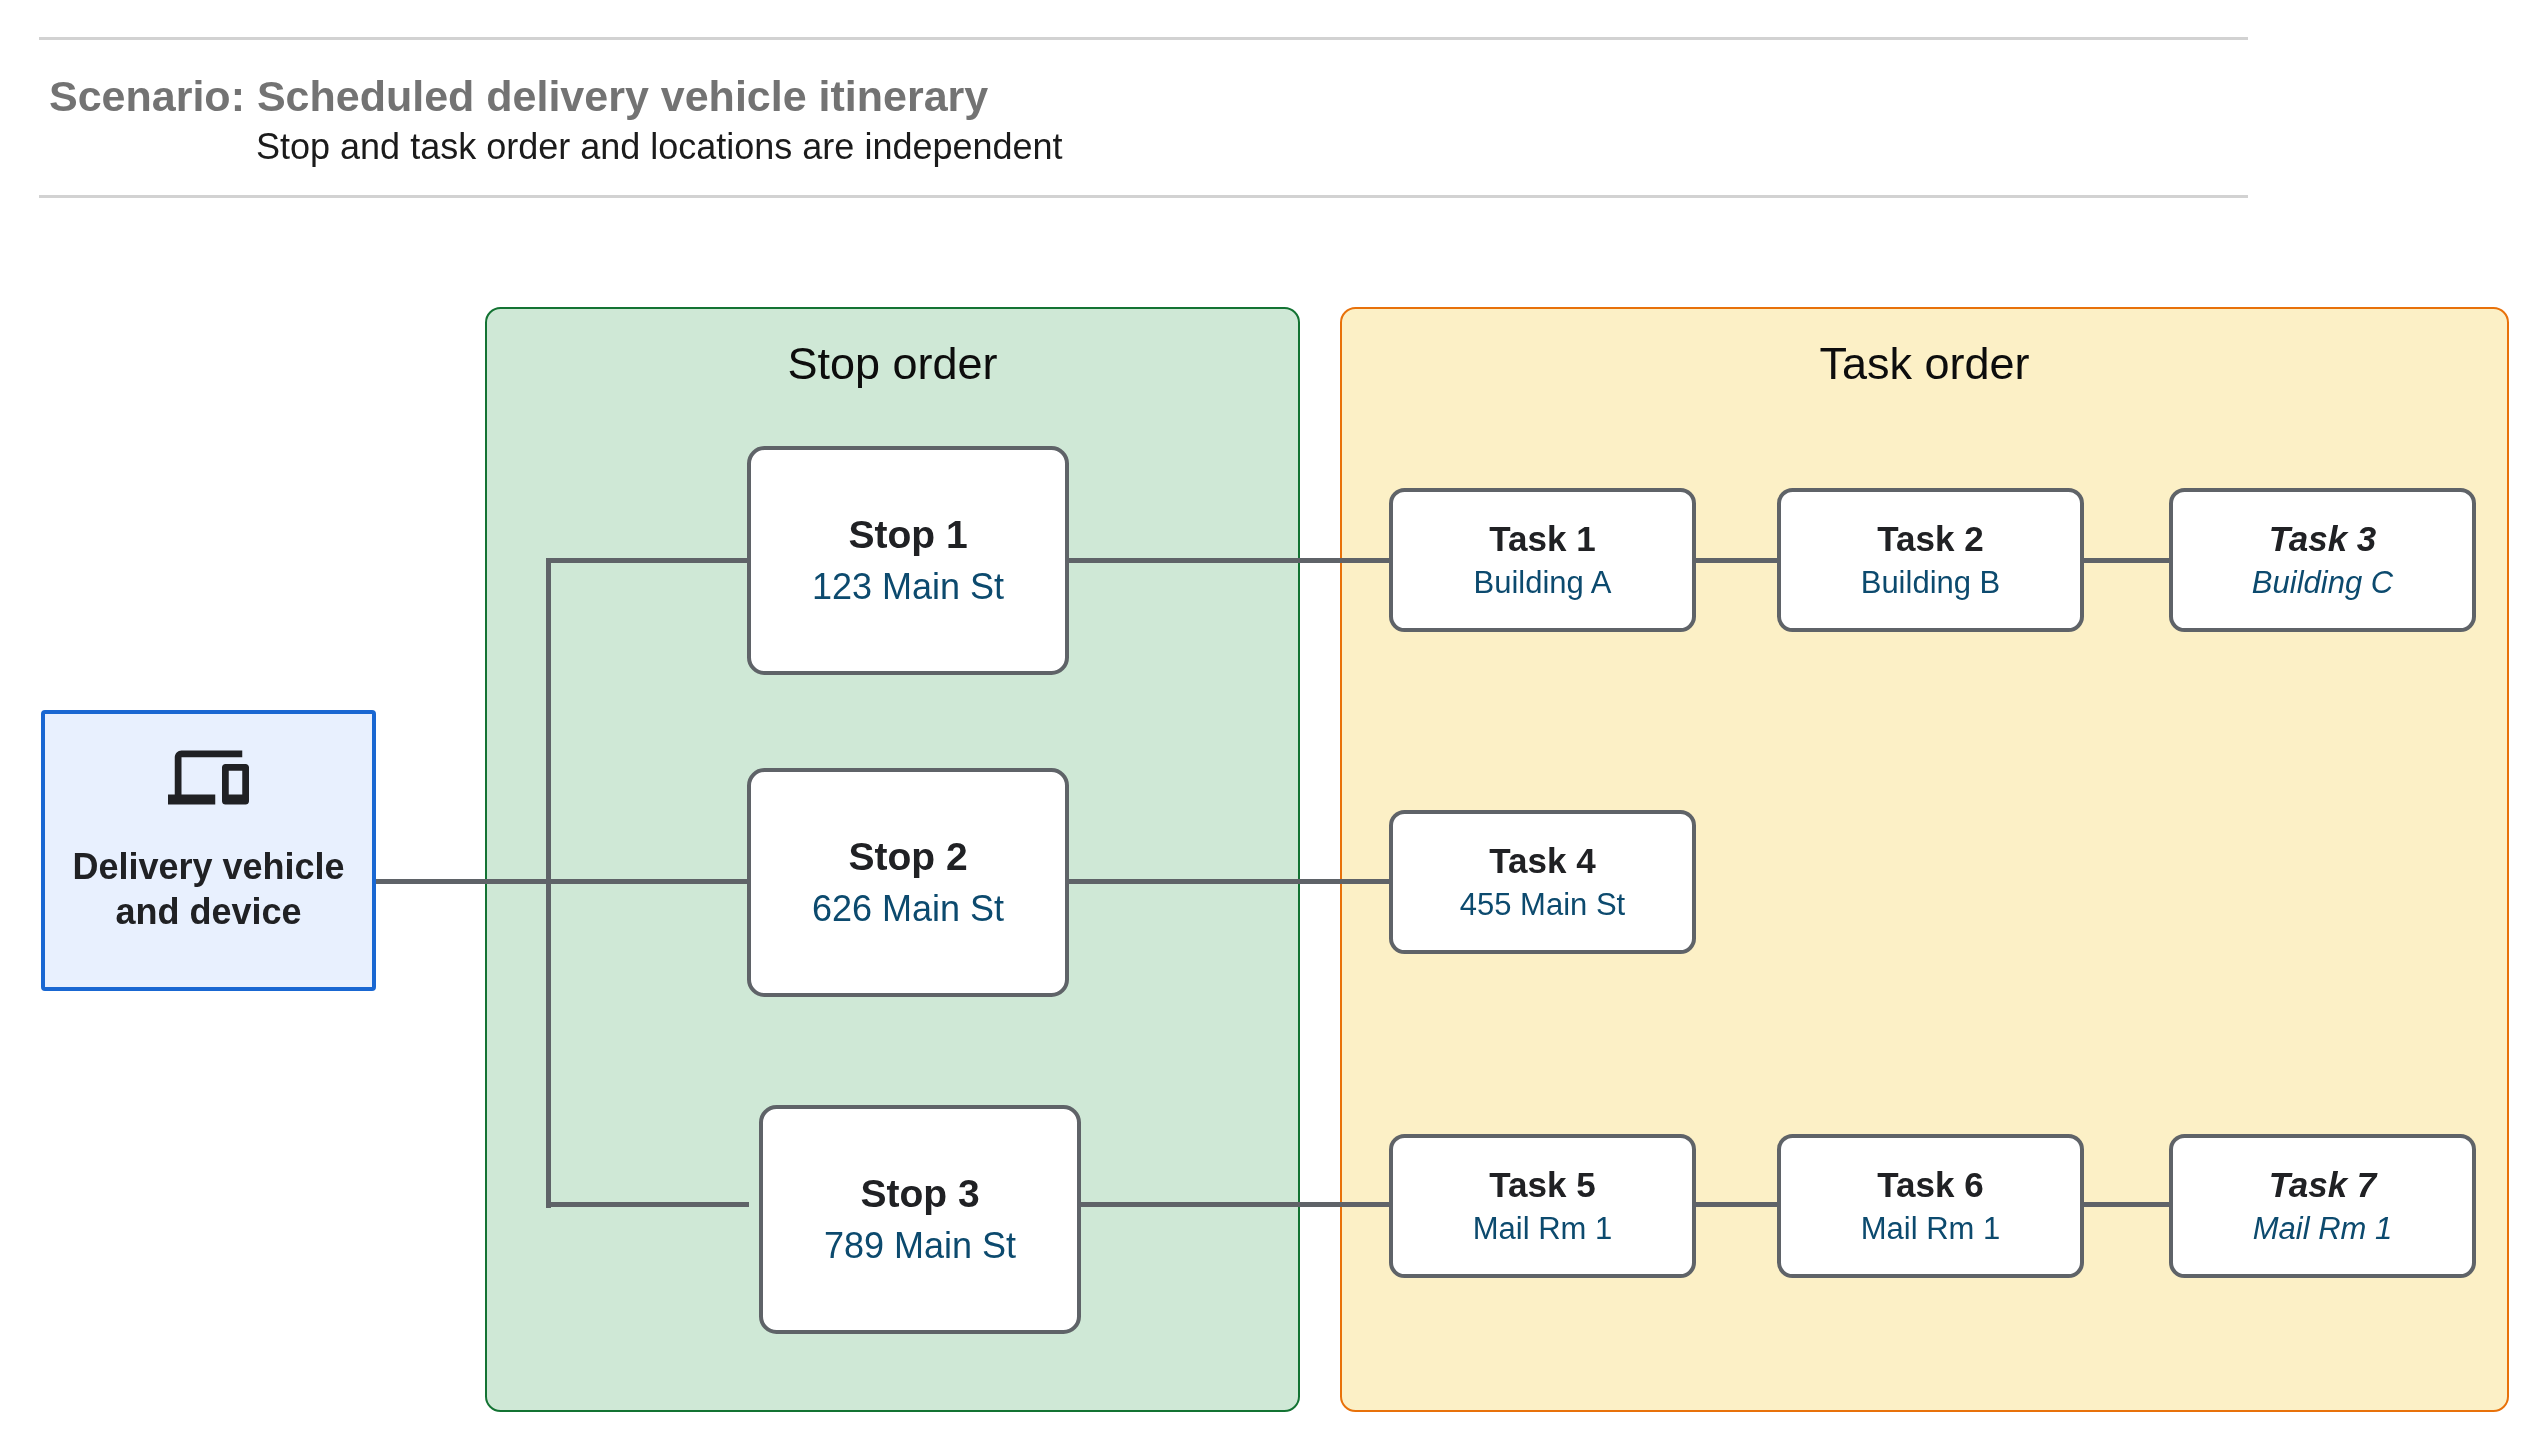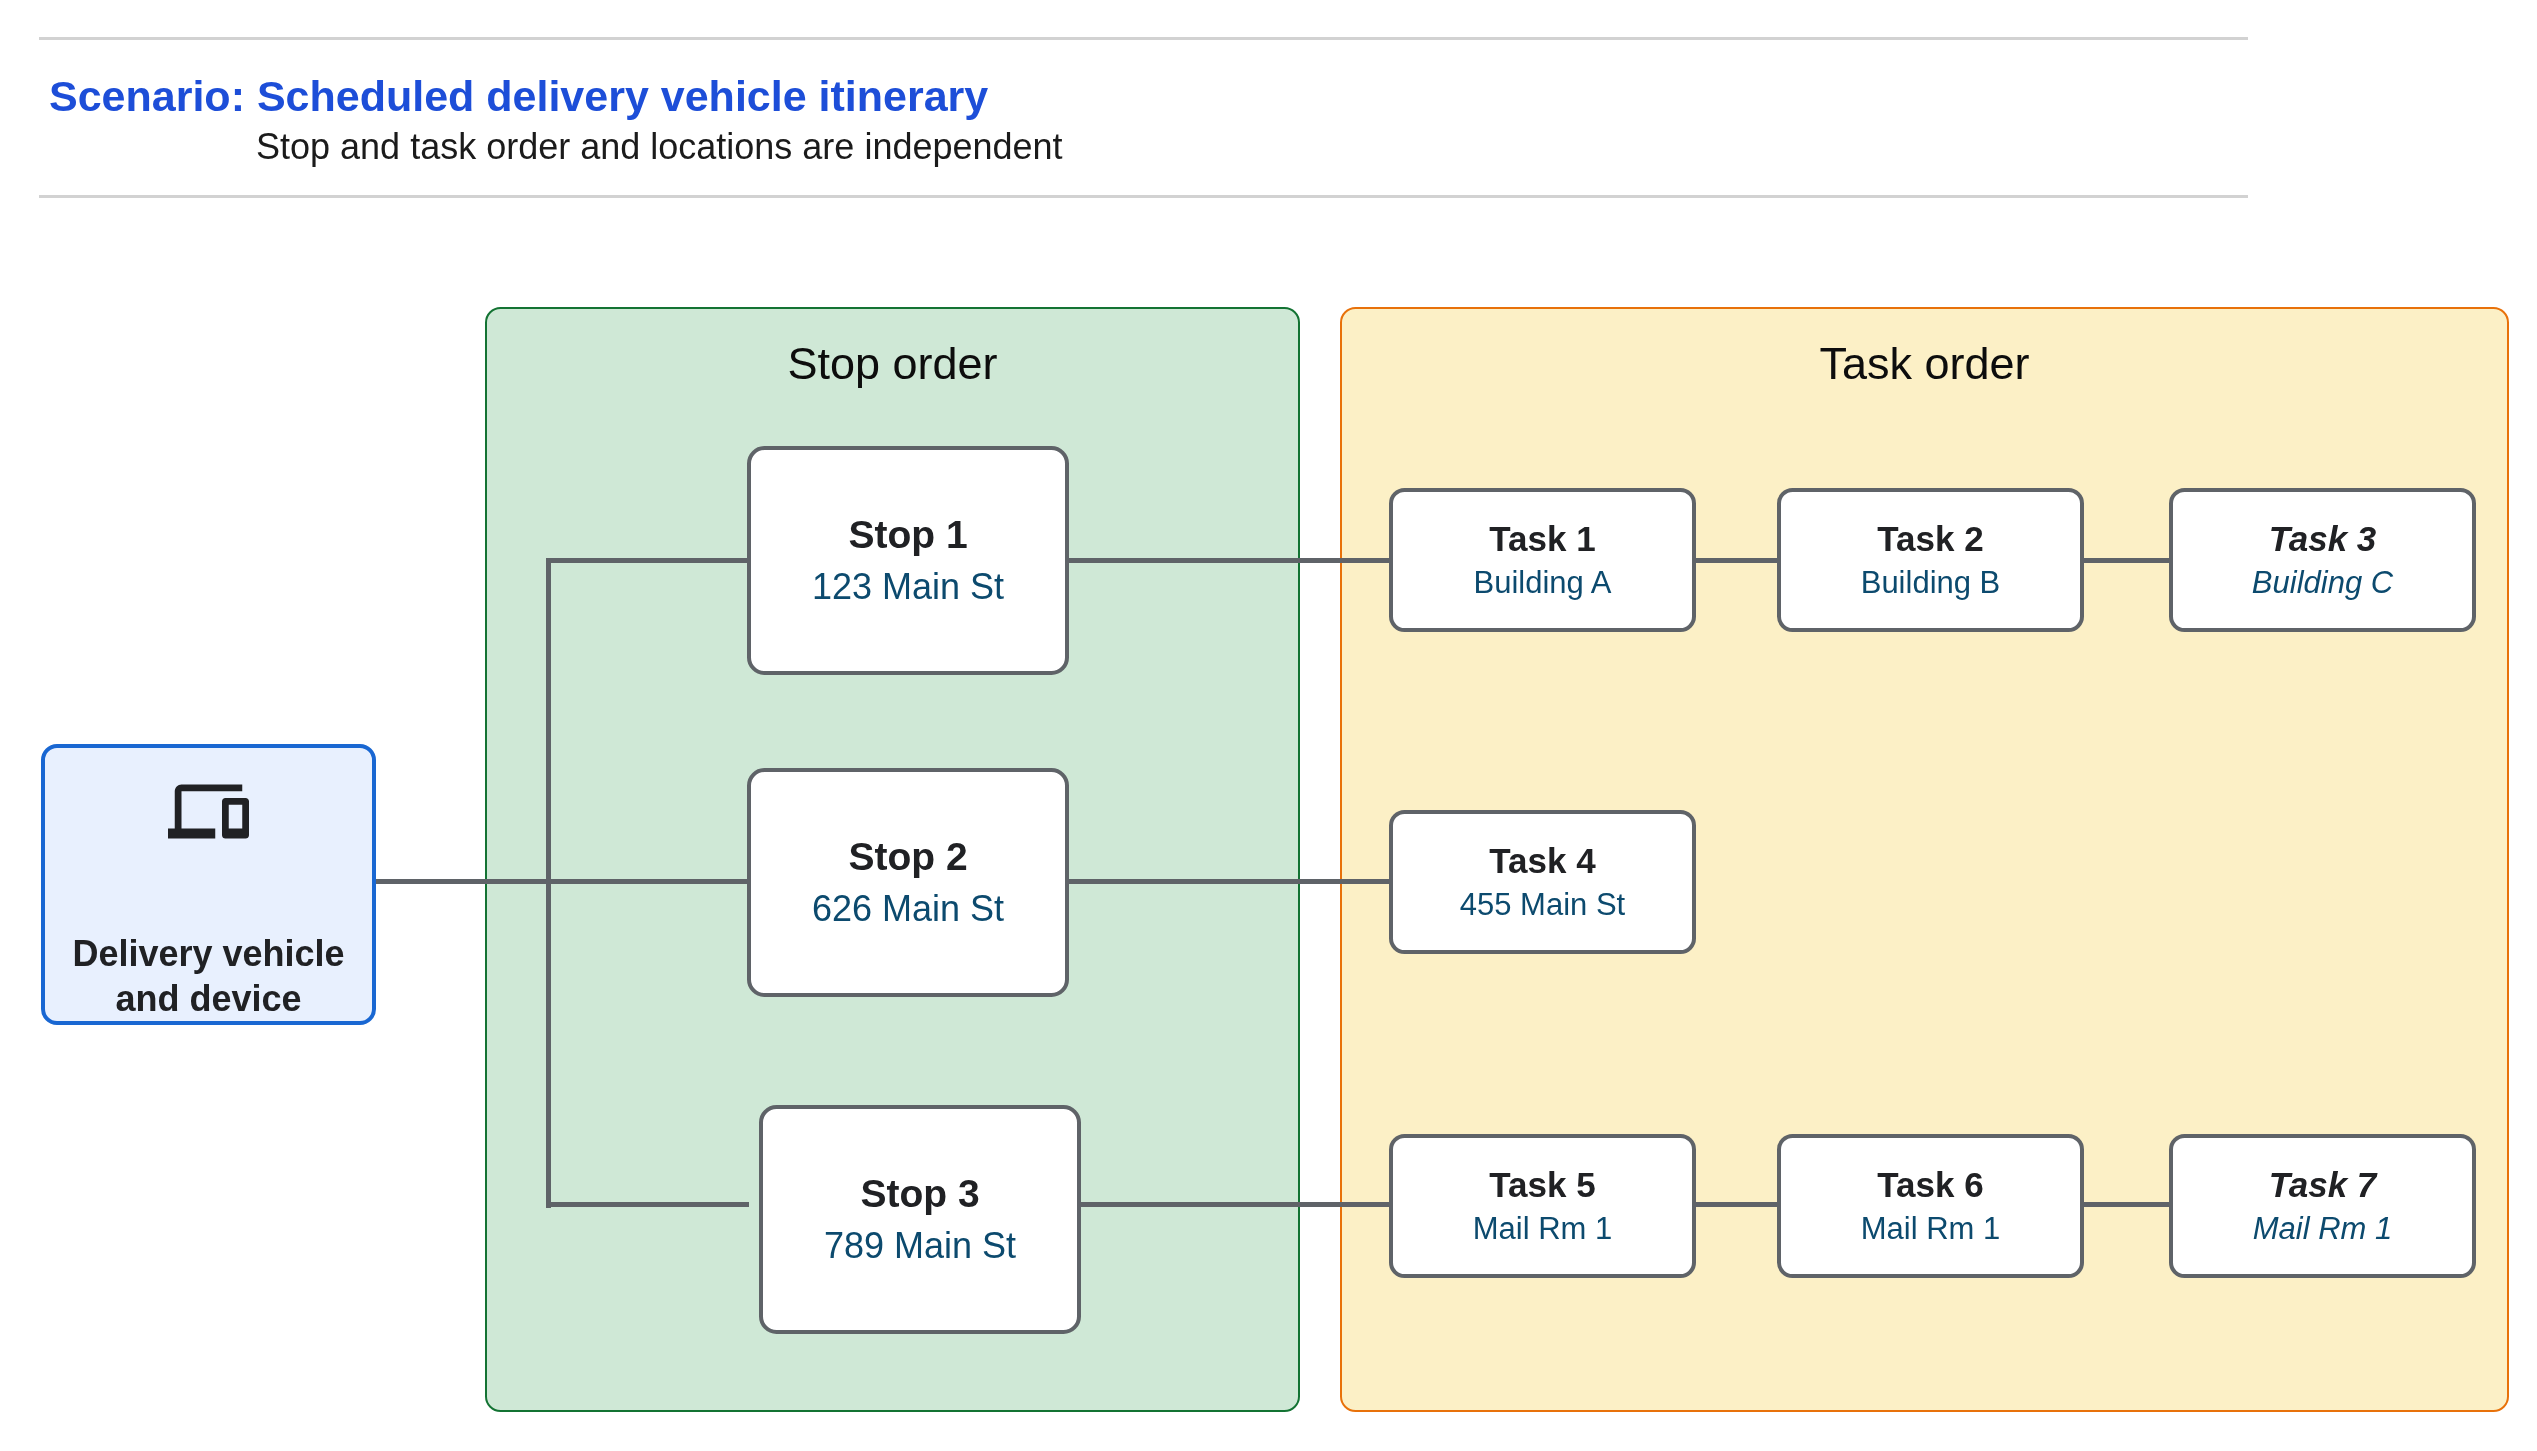--- a/index.html
+++ b/index.html
@@ -4,21 +4,21 @@
 <style>
   html,body{margin:0;padding:0;background:#ffffff;}
   .canvas{
     position:relative;width:2538px;height:1452px;background:#ffffff;overflow:hidden;
     font-family:"Liberation Sans", sans-serif;color:#202124;
   }
   
   .hr{position:absolute;left:39px;width:2209px;height:2.9px;background:var(--hairline,#d2d2d2);}
   .hr-top{top:37px;}
   .hr-bottom{top:195px;}
-  .title{position:absolute;left:49px;top:72px;font-size:43px;font-weight:700;color:#1d4ed8;white-space:nowrap;}
+  .title{position:absolute;left:49px;top:72px;font-size:43px;font-weight:700;color:#737373;white-space:nowrap;}
   .subtitle{position:absolute;left:256px;top:126px;font-size:36px;font-weight:400;color:#1b1b1b;white-space:nowrap;}
   
   .panel{position:absolute;top:307px;height:1105px;border-radius:15.5px;box-sizing:border-box;}
   .panel-green{left:485px;width:815px;background:var(--green-fill,#cfe8d6);border:2.9px solid var(--green-border,#137333);}
   .panel-orange{left:1340px;width:1169px;background:var(--yellow-fill,#fcf0c6);border:2.9px solid var(--orange-border,#e8710a);}
   .panel-title{position:absolute;top:29px;left:0;right:0;text-align:center;font-size:45px;font-weight:400;color:#0d0d0d;}
   
   .conn{position:absolute;background:var(--line-gray,#5f6368);}
   .conn.h{height:4.8px;}
   .conn.v{width:4.8px;}
@@ -51,23 +51,23 @@
   .task .node-title{font-size:35px;}
   .task .node-sub{font-size:31px;}
   .tcol-1{left:1389px;}
   .tcol-2{left:1777px;}
   .tcol-3{left:2169px;font-style:italic;}
   .trow-1{top:488px;}
   .trow-2{top:810px;}
   .trow-3{top:1134px;}
   
   .source{
-    left:41px;top:744px;width:335px;height:281px;
+    left:41px;top:710px;width:335px;height:281px;
     background:var(--blue-fill,#e8f0fe);border:4.8px solid var(--blue-border,#1967d2);
-    border-radius:16px;justify-content:space-between;padding-top:37px;
+    border-radius:4px;justify-content:flex-start;padding-top:37px;
   }
   .source-icon{display:block;}
   .source-label{margin-top:39px;font-weight:700;font-size:36px;line-height:1.25;color:#202124;}
   .source-label span{display:block;}
 </style>
 </head>
 <body>
 
 <div class="canvas">
 

